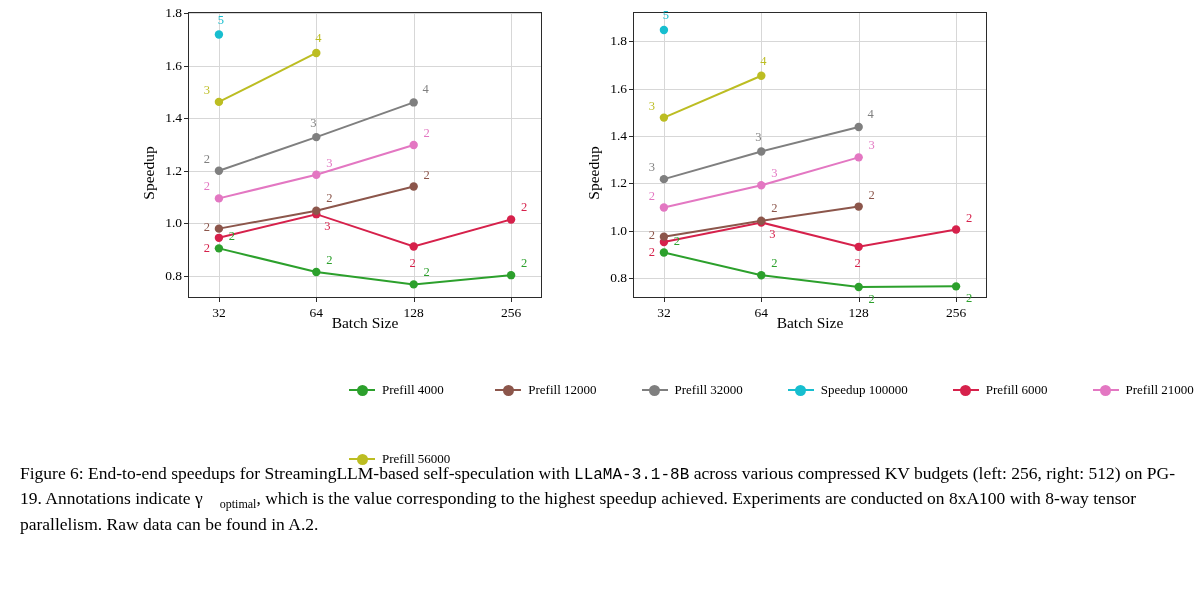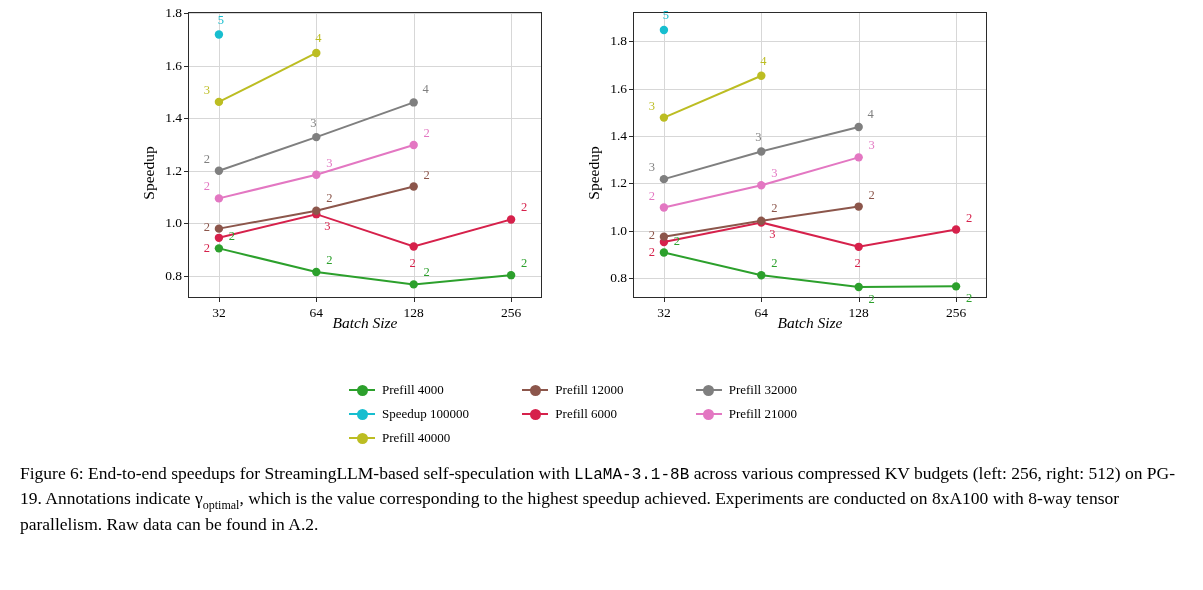--- a/index.html
+++ b/index.html
@@ -32,47 +32,48 @@
     font-size:13.5px;white-space:nowrap;
   }
   .xtickmark{position:absolute;bottom:-5px;height:5px;width:1px;background:#2b2b2b;}
 
   .axis-label-y{
     position:absolute;left:2px;top:50%;
     transform:translateY(-50%) rotate(-90deg);transform-origin:center;
     font-size:15.5px;white-space:nowrap;
   }
   .axis-label-x{
-    position:absolute;left:68px;right:8px;bottom:6px;text-align:center;font-size:15.5px;font-style:italic;
+    position:absolute;left:68px;right:8px;bottom:6px;text-align:center;font-size:15.5px;
   }
 
   svg.series{position:absolute;left:0;top:0;width:100%;height:100%;overflow:visible;}
 
   .annot{
     position:absolute;font-size:12.5px;font-family:"Liberation Serif",serif;
     transform:translate(-50%,-50%);white-space:nowrap;
   }
 
   .legend{
     position:absolute;left:349px;top:378px;width:520px;
-    display:grid;grid-template-columns:repeat(3,1fr);
+    display:grid;grid-template-columns:repeat(6,1fr);
     grid-auto-rows:24px;align-items:center;
     font-size:13px;
+    gap:45px;
   }
   .legend-item{display:flex;align-items:center;gap:7px;white-space:nowrap;}
   .legend-dot{width:11px;height:11px;border-radius:50%;display:inline-block;flex:0 0 auto;}
   .legend-line{position:relative;width:26px;height:2px;display:flex;align-items:center;justify-content:center;}
   .legend-line .bar{position:absolute;left:0;right:0;height:2px;}
 
   .caption{
     position:absolute;left:20px;top:462px;width:1165px;
     font-size:17.5px;line-height:1.36;text-align:left;
   }
   .mono{font-family:"Liberation Mono",monospace;font-size:16px;}
-  .sub{font-size:12px;vertical-align:sub;}
+  .sub{font-size:12px;vertical-align:sub;margin-left:17px;}
   .fignum{font-weight:normal;}
 </style>
 </head>
 <body>
 
 <div class="figure-area">
 
   <div class="panel panel-left">
     <div class="axis-label-y">Speedup</div>
     <div class="plot" id="plot-left">
@@ -284,21 +285,21 @@
           <span class="bar" style="background: rgb(227, 119, 194);"></span>
           <span class="legend-dot" style="background: rgb(227, 119, 194); position: relative; z-index: 2;"></span>
         </span>
         <span>Prefill 21000</span>
       </div>
       <div class="legend-item">
         <span class="legend-line">
           <span class="bar" style="background: rgb(188, 189, 34);"></span>
           <span class="legend-dot" style="background: rgb(188, 189, 34); position: relative; z-index: 2;"></span>
         </span>
-        <span>Prefill 40000</span>
+        <span>Prefill 56000</span>
       </div>
       <div></div>
     </div>
 </div>
 
 <div class="caption">
   <span class="fignum">Figure 6:</span><span> End-to-end speedups for StreamingLLM-based self-speculation with </span><span class="mono">LLaMA-3.1-8B</span><span> across various compressed KV budgets (left: 256, right: 512) on PG-19. Annotations indicate γ</span><span class="sub">optimal</span><span>, which is the value corresponding to the highest speedup achieved. Experiments are conducted on 8xA100 with 8-way tensor parallelism. Raw data can be found in A.2.</span>
 </div>
 
 </body></html>

